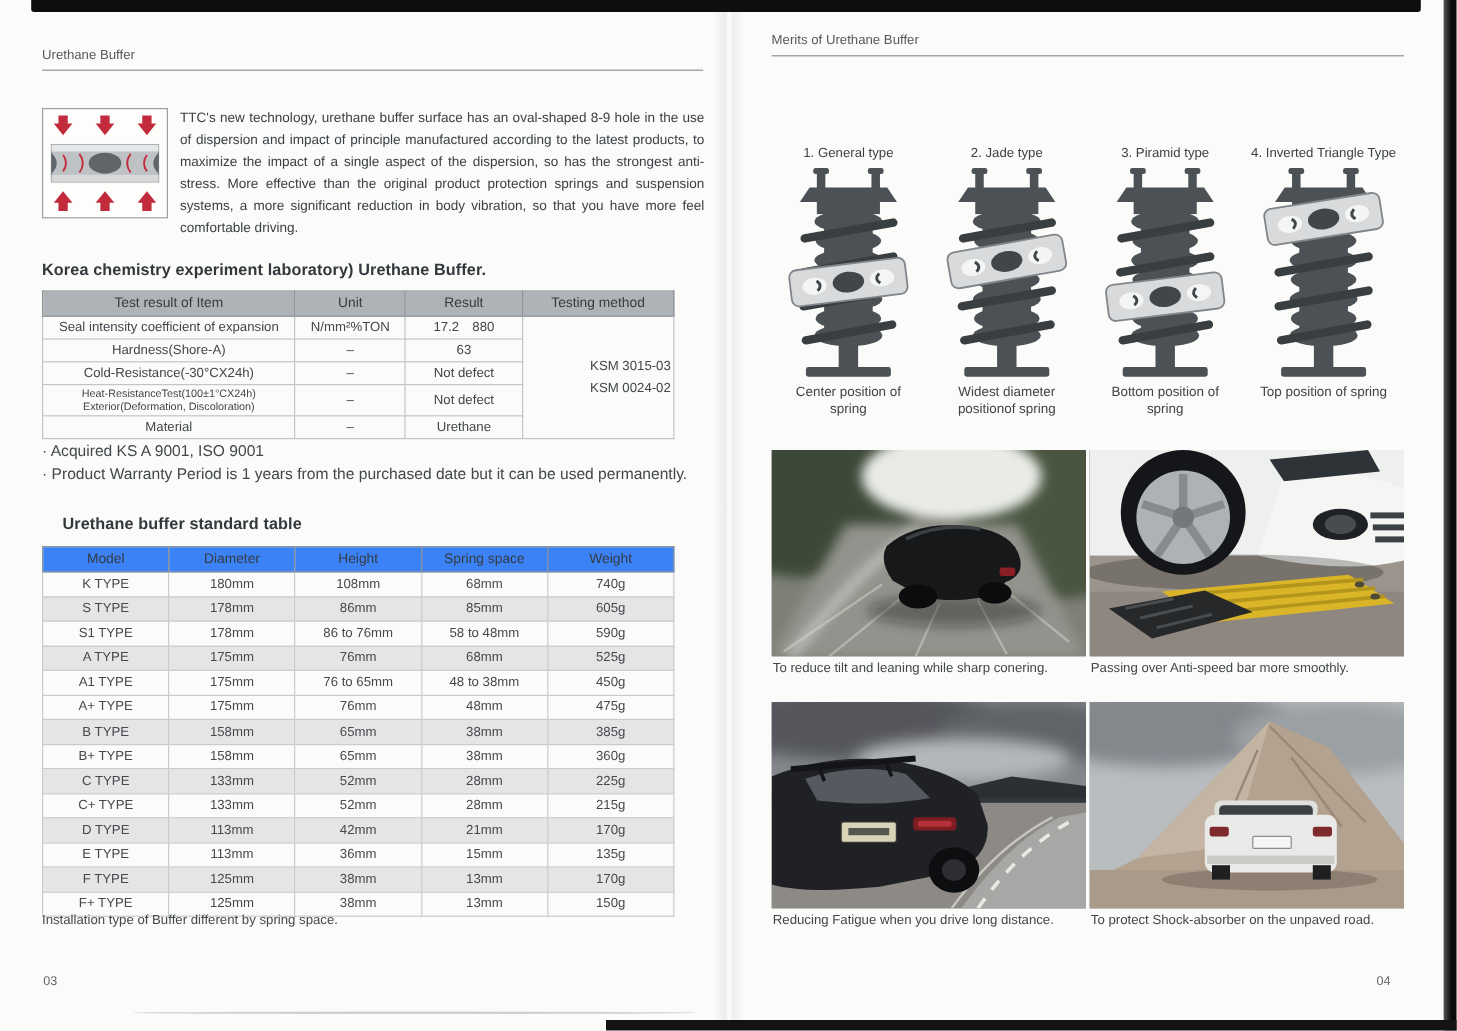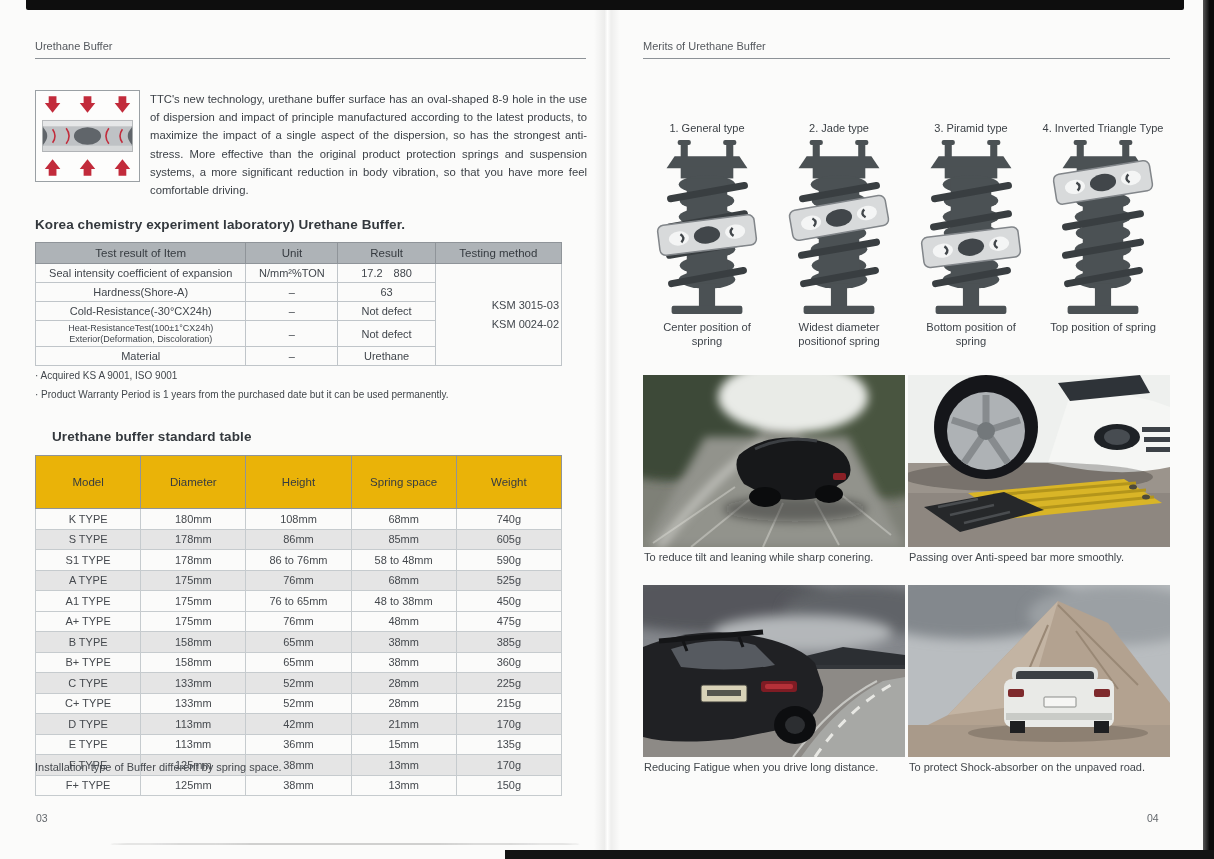--- a/index.html
+++ b/index.html
@@ -12,48 +12,48 @@
   
   .bar-top{position:absolute;left:26px;top:0;width:1158px;height:10px;background:#0e0e0e;border-radius:0 0 2px 2px;}
   .bar-right{position:absolute;right:0;top:0;width:11px;height:859px;background:linear-gradient(to right,#555,#0a0a0a 60%);}
   .bar-bottom{position:absolute;left:505px;top:850px;width:709px;height:9px;background:#131313;}
   .edge-bottom-line{position:absolute;left:110px;top:843px;width:470px;height:2px;background:rgba(110,110,110,.30);border-radius:50%;}
   .gutter{position:absolute;left:594px;top:10px;width:26px;height:840px;
     background:linear-gradient(to right,rgba(0,0,0,0),rgba(0,0,0,.06) 40%,rgba(255,255,255,.7) 52%,rgba(0,0,0,.05) 66%,rgba(0,0,0,0));}
   
   .running-head{position:absolute;font-size:11px;color:#55595e;border-bottom:1px solid #8d9297;padding-bottom:6px;}
   #lp-head{left:35px;top:40px;width:551px;}
-  #rp-head{left:643px;top:40px;width:527px;}
+  #rp-head{left:643px;top:28px;width:527px;}
   .pagenum{position:absolute;font-size:10.5px;color:#63676c;}
   #lp-num{left:36px;top:812px;}
   #rp-num{left:1147px;top:812px;}
   
   .intro{position:absolute;left:35px;top:90px;width:552px;display:flex;}
   .diagram-box{width:103px;height:90px;border:1px solid #9aa0a4;background:#fdfdfc;flex:none;display:flex;align-items:center;justify-content:center;}
   .intro p{margin:0 0 0 10px;font-size:11.3px;line-height:18.2px;text-align:justify;color:#3c4147;}
   
   .sec-title{position:absolute;font-weight:bold;font-size:13.5px;color:#33383d;letter-spacing:.1px;}
   #lab-title{left:35px;top:217px;}
   #std-title{left:52px;top:429px;}
   #rp-title{left:643px;top:90px;font-size:14px;}
   
   table{border-collapse:collapse;table-layout:fixed;}
   #lab-table{position:absolute;left:35px;top:242px;width:527px;font-size:11px;}
   #lab-table th{background:#aeb3b7;color:#363b40;font-weight:normal;font-size:11.5px;border:1px solid #8f9499;padding:4px 2px;}
   #lab-table td{border:1px solid #c0c5c9;text-align:center;padding:3px 2px;color:#41464c;}
   #lab-table .two-line{font-size:9px;line-height:10.5px;padding:2px;}
   #lab-table .tm-cell{font-size:11px;line-height:19px;text-align:right;}
   #std-table{position:absolute;left:35px;top:455px;width:527px;font-size:11px;}
-  #std-table th{background:#eab308;color:#363b40;font-weight:normal;font-size:11.5px;border:1px solid #8f9499;padding:20px 2px;}
+  #std-table th{background:#3b82f6;color:#363b40;font-weight:normal;font-size:11.5px;border:1px solid #8f9499;padding:4px 2px;}
   #std-table td{border:1px solid #c6cbce;text-align:center;padding:3px 2px;height:13.5px;color:#45494e;}
   #std-table tr.alt td{background:#e5e5e5;}
   .footnote{position:absolute;left:35px;top:761px;font-size:11px;color:#45494e;}
   
   #notes{position:absolute;left:35px;top:366px;width:552px;}
-  .note{font-size:10px;color:#42474c;line-height:19px;}
+  .note{font-size:13px;color:#42474c;line-height:19px;}
   .note::before{content:"· ";color:#42474c;}
   
   #springs{position:absolute;left:641px;top:122px;width:530px;display:flex;}
   .spring-col{width:132px;flex:none;display:flex;flex-direction:column;align-items:center;}
   .spring-label{font-size:11px;color:#3c4146;white-space:nowrap;height:18px;}
   .spring-caption{font-size:11.2px;color:#3f444a;text-align:center;line-height:14px;margin-top:2px;width:118px;}
   
   #photos{position:absolute;left:643px;top:375px;width:527px;display:grid;grid-template-columns:262px 262px;column-gap:3px;}
   .photo-cell{width:262px;}
   .photo{width:262px;height:172px;overflow:hidden;background:#888;}

